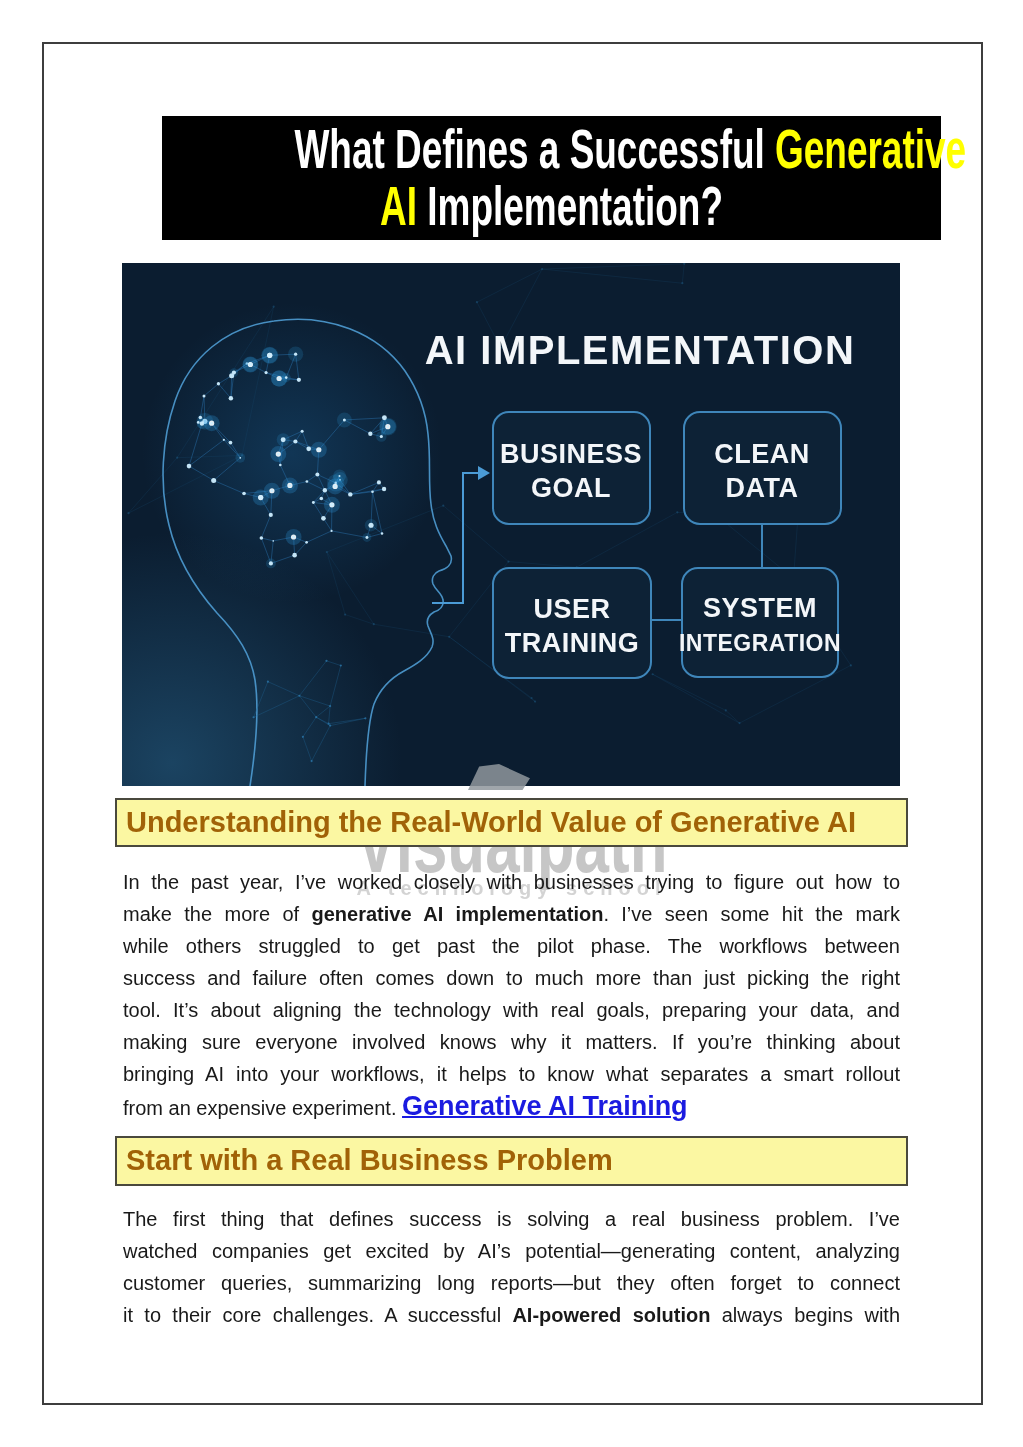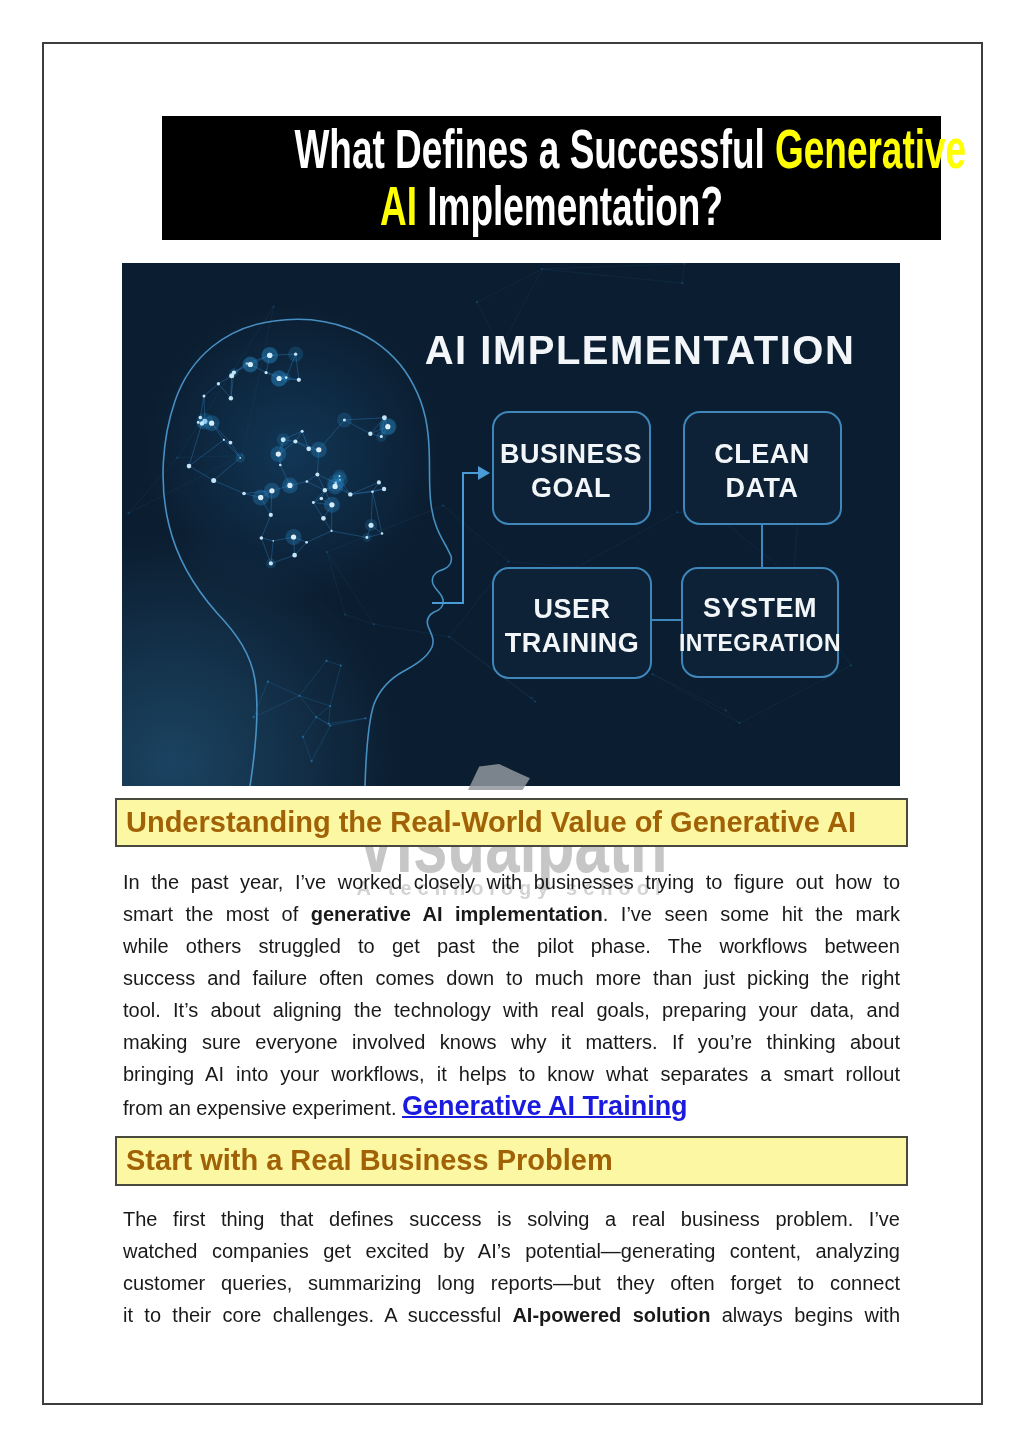--- a/index.html
+++ b/index.html
@@ -419,21 +419,21 @@
     </svg>
   </div>
 
   <div class="wm-icon"></div>
   <div class="wm-name">Visualpath</div>
   <div class="wm-tag">A technology school</div>
 
   <div class="sec-head h1">Understanding the Real-World Value of Generative AI</div>
   <div class="para p1">
       <div class="pline stretch"><span>In the past year, I’ve worked closely with businesses trying to figure out how to</span></div>
-      <div class="pline stretch"><span>smart the most of </span><span class="bold">generative AI implementation</span><span>. I’ve seen some hit the mark</span></div>
+      <div class="pline stretch"><span>make the more of </span><span class="bold">generative AI implementation</span><span>. I’ve seen some hit the mark</span></div>
       <div class="pline stretch"><span>while others struggled to get past the pilot phase. The workflows between</span></div>
       <div class="pline stretch"><span>success and failure often comes down to much more than just picking the right</span></div>
       <div class="pline stretch"><span>tool. It’s about aligning the technology with real goals, preparing your data, and</span></div>
       <div class="pline stretch"><span>making sure everyone involved knows why it matters. If you’re thinking about</span></div>
       <div class="pline stretch"><span>bringing AI into your workflows, it helps to know what separates a smart rollout</span></div>
       <div class="pline nostretch"><span>from an expensive experiment. </span><a href="#" class="doclink" style="color: rgb(27, 27, 224);">Generative AI Training</a></div>
     </div>
 
   <div class="sec-head h2">Start with a Real Business Problem</div>
   <div class="para p2">

